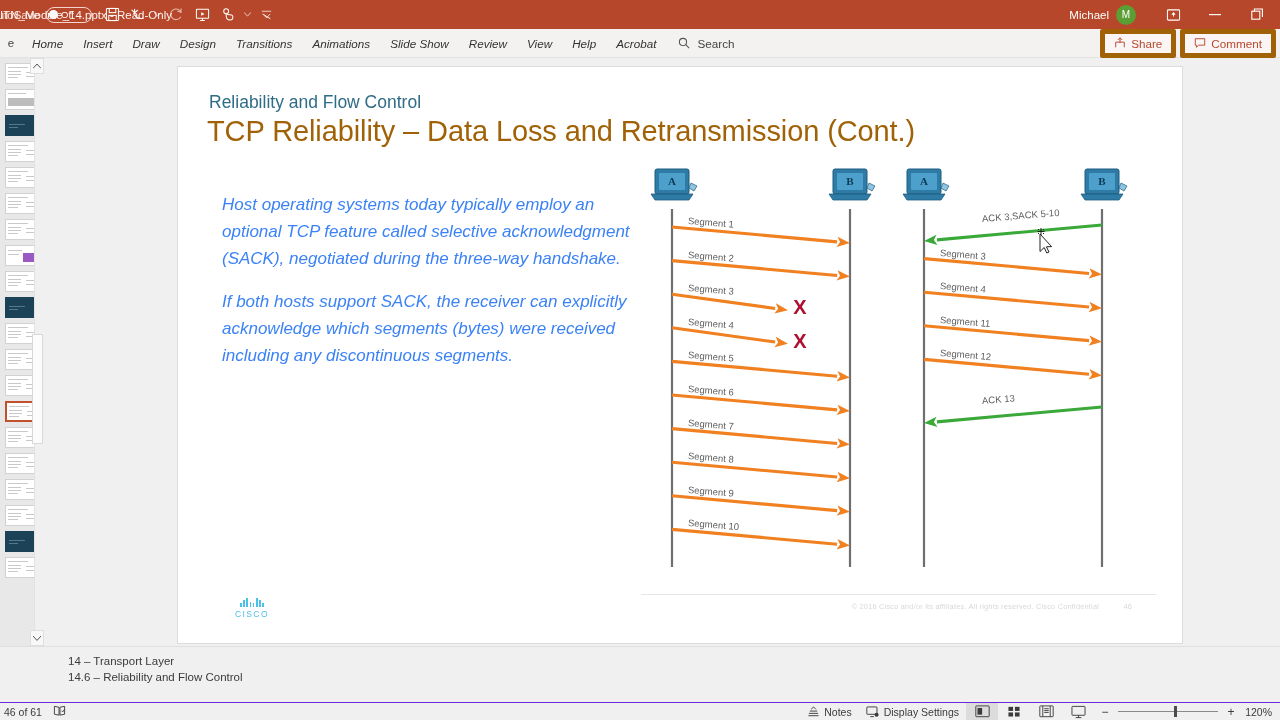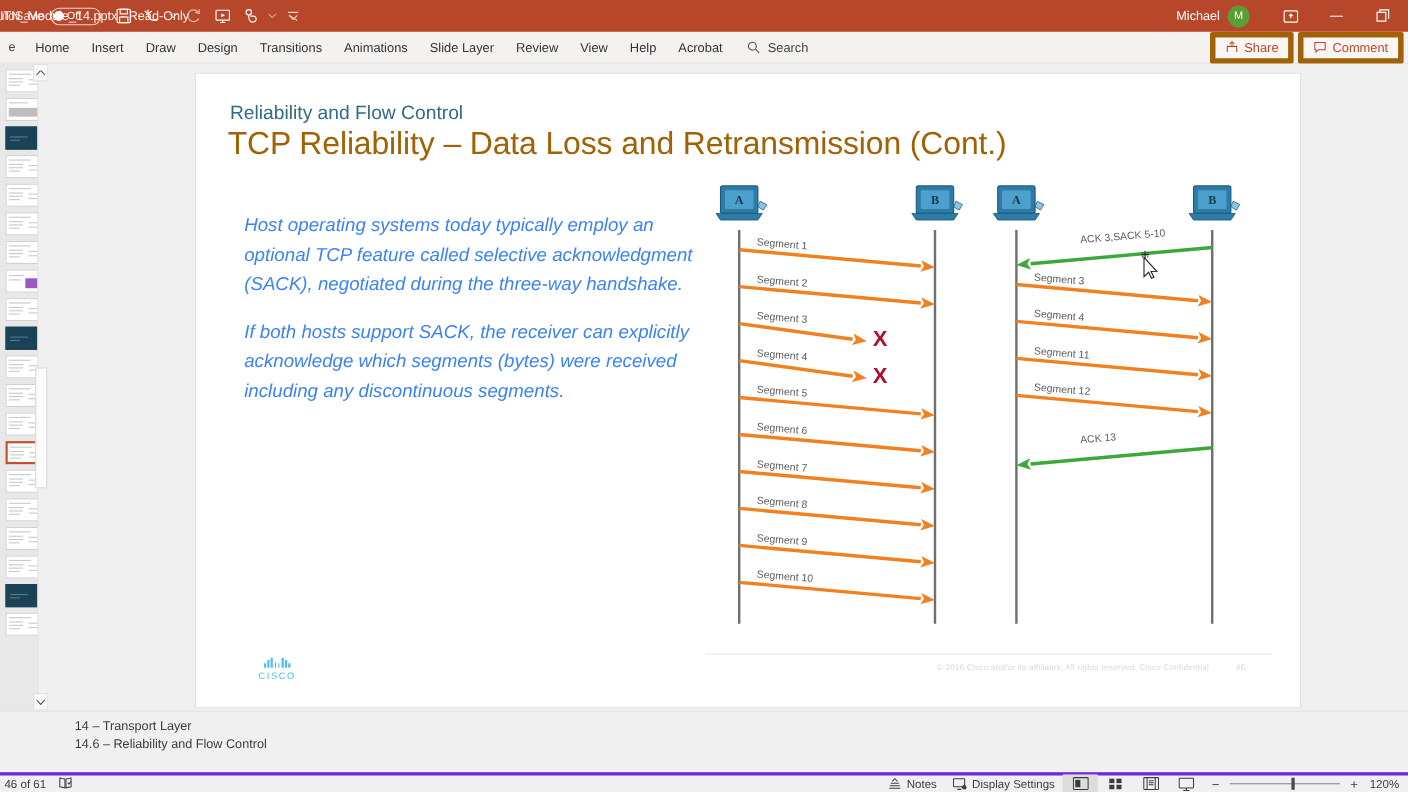--- a/index.html
+++ b/index.html
@@ -52,21 +52,21 @@
 
   
   .ribbon {
     position: absolute; top: 29px; left: 0; width: 1280px; height: 29px;
     background: #f3f2f1; display: flex; align-items: center;
     border-bottom: 1px solid #e4e2e0;
   }
   .file-tab { width: 22px; text-align:center; font-size: 11.5px; color: #444; }
   .rb-tab {
     padding: 0 10px; height: 29px; display: flex; align-items: center;
-    font-size: 11.7px; color: #333;
+    font-size: 11.7px; color: #333; font-style: italic;
   }
   .rb-tab.active { position: relative; }
   .rb-search { display: flex; align-items: center; gap: 7px; padding-left: 12px; color: #444; font-size: 11.7px;}
   .rb-right { margin-left: auto; display: flex; align-items: center; gap: 4px; padding-right: 4px; }
   .rb-pill {
     display: flex; align-items: center; gap: 5px; font-size: 11.7px; color: #b7472a;
     padding: 3px 9px; border: 5px solid #a16207; border-radius: 2px; background: #fbf6f5;
   }
 
   
@@ -153,21 +153,21 @@
   }
   .notes-text {
     position: absolute; left: 68px; top: 7px; font-size: 11.5px; color: #3b3b3b; line-height: 15.5px;
   }
   .notes-splitter { position: absolute; left: 0; top: 0; width: 1280px; height: 3px; }
 
   
   .statusbar {
     position: absolute; bottom: 0; left: 0; width: 1280px; height: 18px;
     background: #f0f0f0; display: flex; align-items: center;
-    font-size: 10.5px; color: #3b3b3b; border-top: 3px solid #6d28d9;
+    font-size: 10.5px; color: #3b3b3b; border-top: 1px solid #6d28d9;
   }
   .sb-left { display: flex; align-items: center; gap: 11px; padding-left: 4px; }
   .sb-right { margin-left: auto; display: flex; align-items: center; gap: 0px; padding-right: 4px; }
   .sb-item { display: flex; align-items: center; gap: 4px; padding: 0 7px; height: 18px; }
   .view-btn {
     width: 32px; height: 18px; display: flex; align-items: center; justify-content: center;
   }
   .view-btn.active { background: #dcdcdc; }
   .zoom-slider { display: flex; align-items: center; gap: 0px; padding: 0 4px;}
   .zs-track { width: 100px; height: 1px; background: #8a8a8a; position: relative; margin: 0 6px;}
@@ -271,21 +271,21 @@
 
   <div class="ribbon">
     <span class="file-tab">e</span>
     <div id="ribbon-tabs" style="display:flex;align-items:center;">
         <span class="rb-tab active">Home</span>
         <span class="rb-tab">Insert</span>
         <span class="rb-tab">Draw</span>
         <span class="rb-tab">Design</span>
         <span class="rb-tab">Transitions</span>
         <span class="rb-tab">Animations</span>
-        <span class="rb-tab">Slide Layer</span>
+        <span class="rb-tab">Slide Show</span>
         <span class="rb-tab">Review</span>
         <span class="rb-tab">View</span>
         <span class="rb-tab">Help</span>
         <span class="rb-tab">Acrobat</span>
       </div>
     <div class="rb-search">
       <svg width="12" height="12" viewBox="0 0 14 14" fill="none" stroke="#555" stroke-width="1.2">
         <circle cx="5.8" cy="5.8" r="4.2"></circle>
           <path d="M9 9 L13 13"></path>
       </svg>

